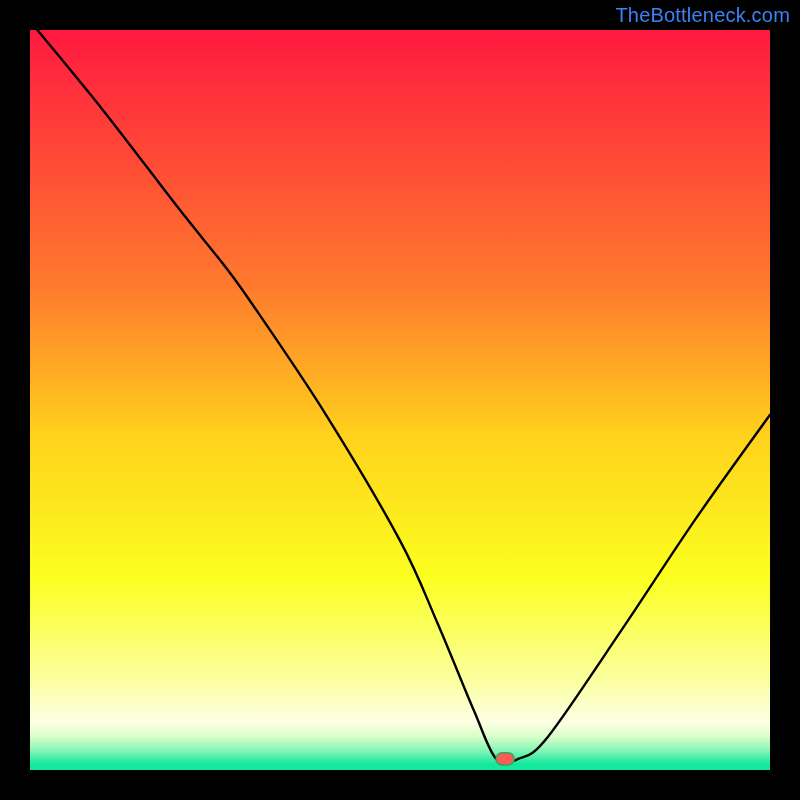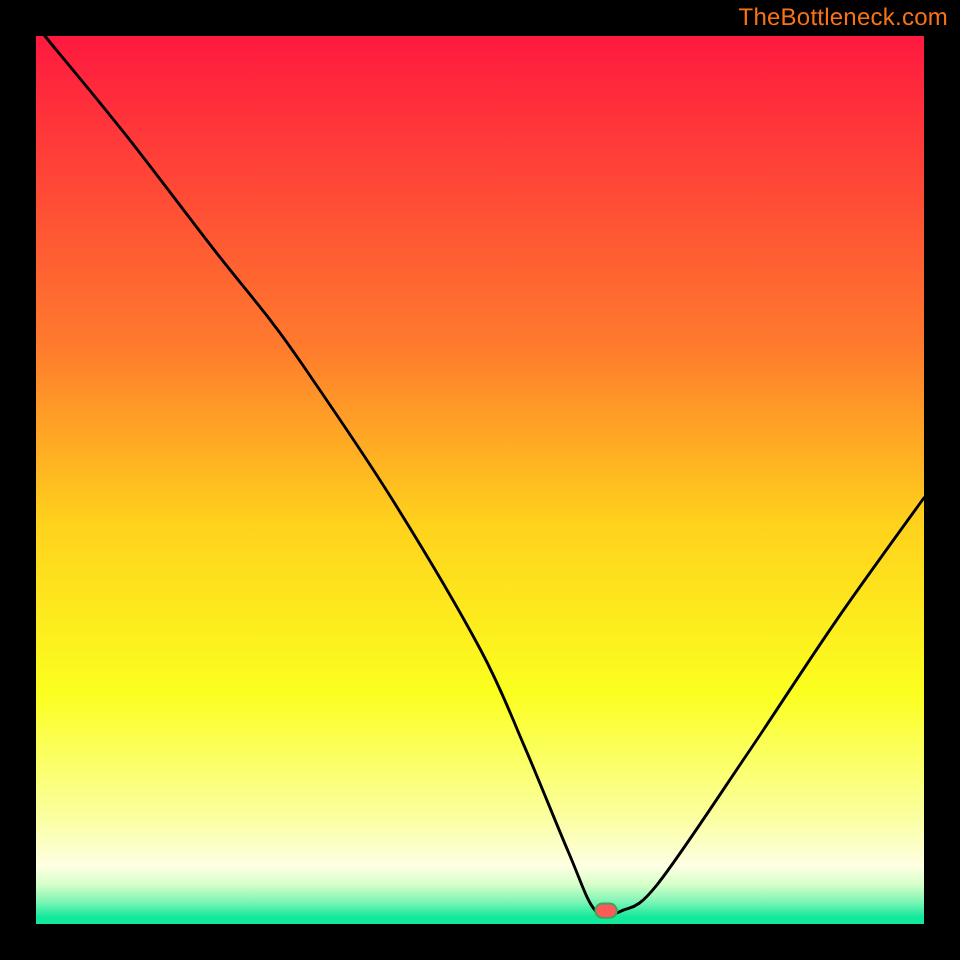--- a/index.html
+++ b/index.html
@@ -14,21 +14,21 @@
   .container {
     position: relative;
     width: 800px;
     height: 800px;
     background: #000;
   }
   .watermark {
     position: absolute;
     top: 4px;
     right: 10px;
-    color: #f97316;
+    color: #3b82f6;
     font-size: 20px;
     font-weight: 500;
     letter-spacing: 0.2px;
     z-index: 5;
   }
   svg {
     display: block;
   }
 </style>
 </head>

